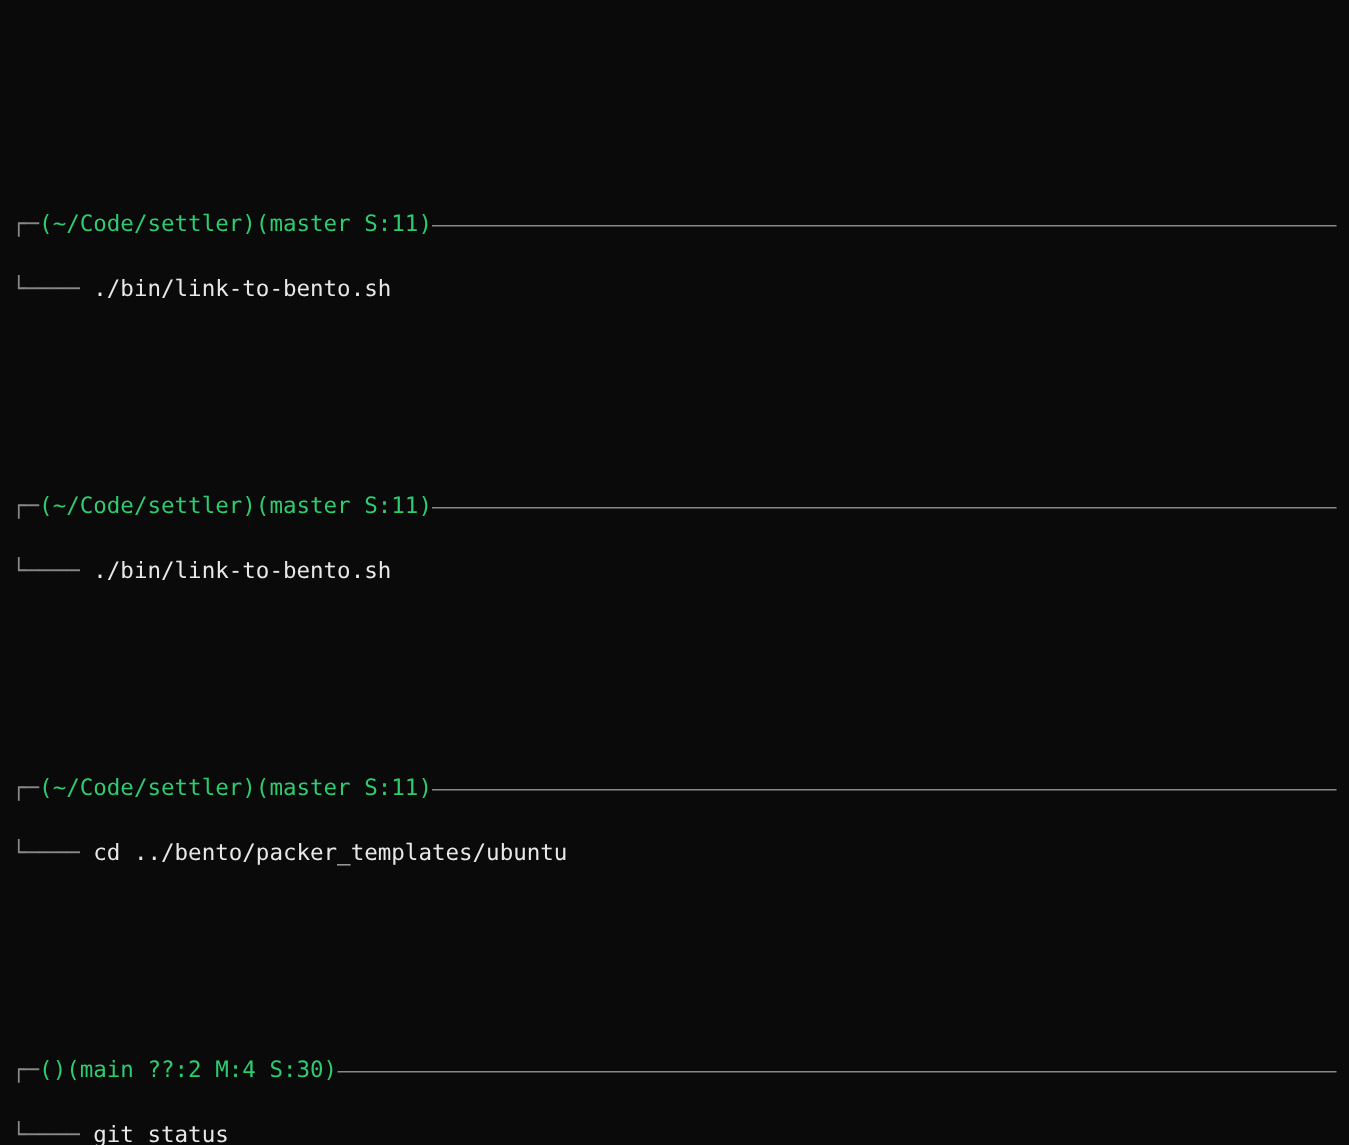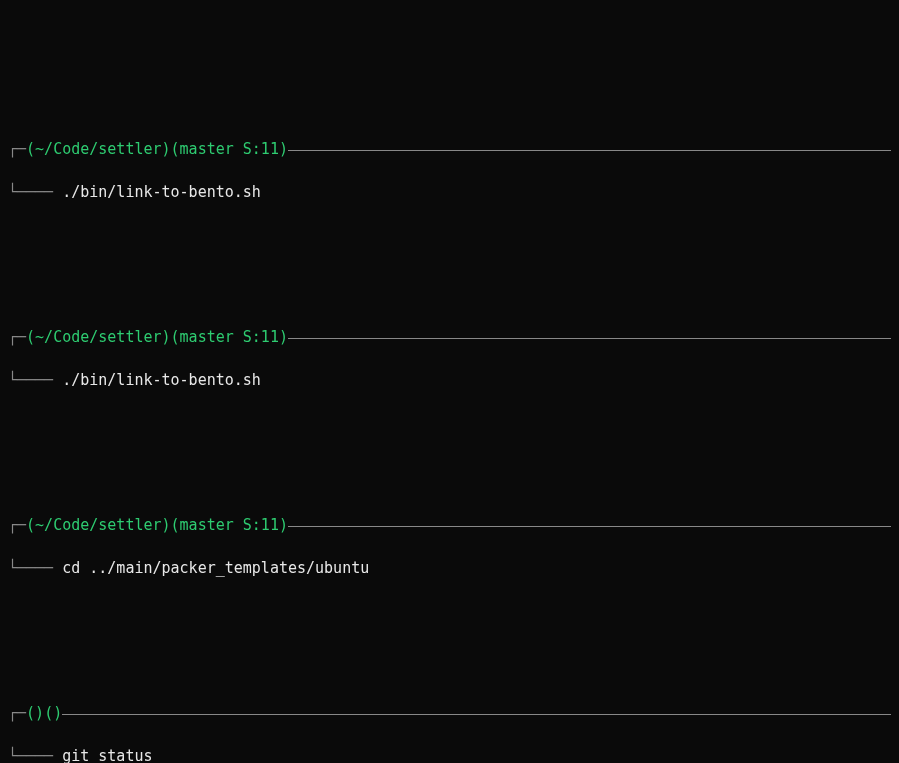--- a/index.html
+++ b/index.html
@@ -44,26 +44,26 @@
 
 
 <div class="block">
 <div class="prompt-line"><span class="connector">┌─</span><span class="green">(</span><span class="green">~/Code/settler</span><span class="green">)</span><span class="green">(</span><span class="green">master S:11</span><span class="green">)</span><span class="fill"></span></div>
 <div><span class="connector">└──── </span><span class="white">./bin/link-to-bento.sh</span></div>
 </div>
 
 
 <div class="block">
 <div class="prompt-line"><span class="connector">┌─</span><span class="green">(</span><span class="green">~/Code/settler</span><span class="green">)</span><span class="green">(</span><span class="green">master S:11</span><span class="green">)</span><span class="fill"></span></div>
-<div><span class="connector">└──── </span><span class="white">cd ../main/packer_templates/ubuntu</span></div>
+<div><span class="connector">└──── </span><span class="white">cd ../bento/packer_templates/ubuntu</span></div>
 </div>
 
 
 <div>
-<div class="prompt-line"><span class="connector">┌─</span><span class="green">(</span><span class="green">)</span><span class="green">(</span><span class="green">)</span><span class="fill"></span></div>
+<div class="prompt-line"><span class="connector">┌─</span><span class="green">(</span><span class="green">)</span><span class="green">(</span><span class="green">main ??:2 M:4 S:30</span><span class="green">)</span><span class="fill"></span></div>
 <div><span class="connector">└──── </span><span class="white">git status</span></div>
 </div>
 
 
 
 
 
 
 
 

